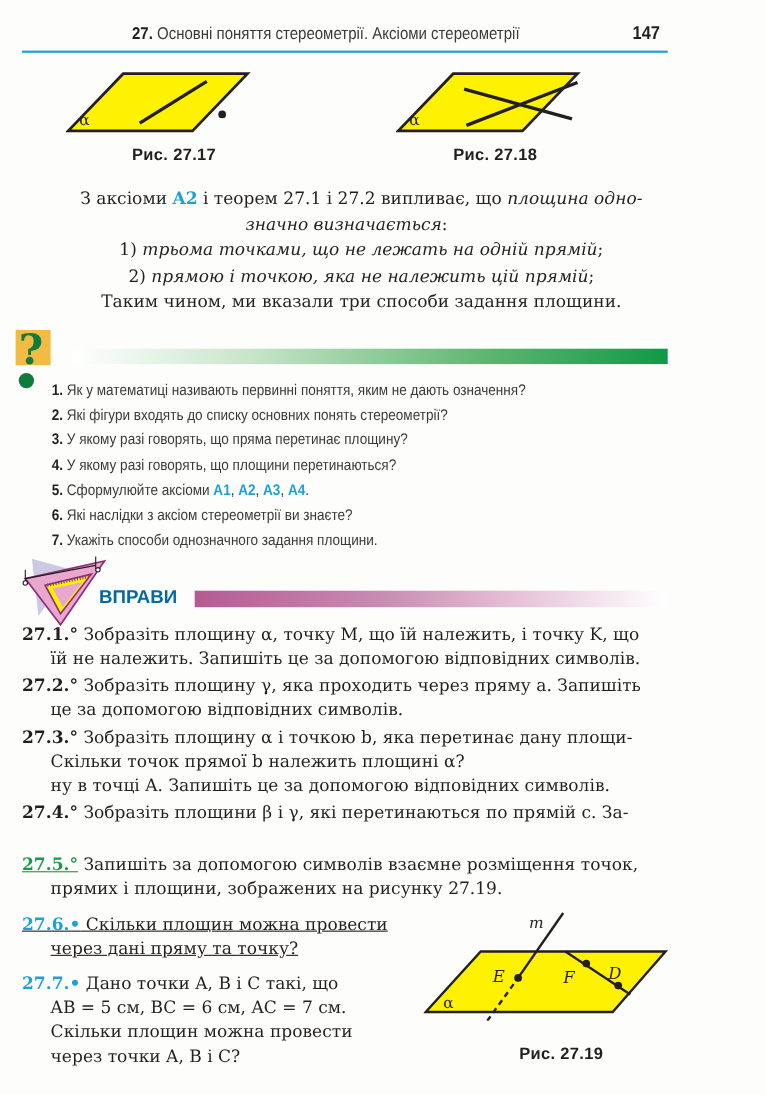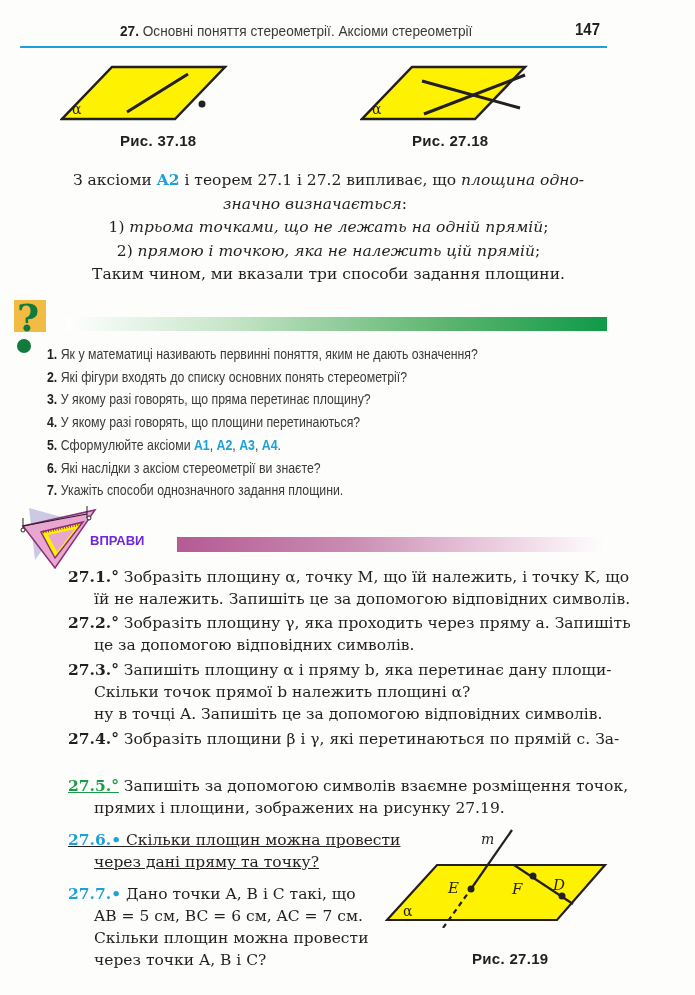--- a/index.html
+++ b/index.html
@@ -28,54 +28,54 @@
     .indent { padding-left: 27px; }
     .it { font-style: italic; }
     .blue-bold { color: #1ea0d8; font-weight: bold; }
     .q-list {
       left: 47px; top: 343px; font-family: "Liberation Sans", sans-serif; font-size: 14px; line-height: 22.7px; color: #3a3a3a;
       transform: scaleX(0.88); transform-origin: left top; white-space: nowrap;
     }
     .q-list b { color: #231f20; }
     .q-list .ax { color: #1ea0d8; font-weight: bold; }
     .ex {
-      font-size: 15.5px; line-height: 22px; position: absolute; left: 20px; width: 592px; margin-left: 48px;
+      font-size: 15.5px; line-height: 22px; position: absolute; left: 20px; width: 592px;
     }
     .ex .num { font-weight: bold; color: #231f20; }
     .ex .num.green { color: #1a9a4a; text-decoration: underline; }
     .ex .num.blue { color: #1ea0d8; }
     .ex .cont { padding-left: 26px; display: block; }
     .green-bar {
       left: 66px; top: 317px; width: 541px; height: 14px;
       background: linear-gradient(to right, #ffffff 0%, #c7e5c9 30%, #5db56f 70%, #0f9a48 100%);
     }
     .purple-bar {
       left: 177px; top: 537px; width: 430px; height: 15px;
       background: linear-gradient(to right, #b55a94 0%, #c98cb2 40%, #e8c5da 70%, #ffffff 100%);
     }
     .vpravy-label {
-      left: 90px; top: 533px; font-family: "Liberation Sans", sans-serif; font-weight: bold; font-size: 13px; color: #6d28d9;
+      left: 90px; top: 533px; font-family: "Liberation Sans", sans-serif; font-weight: bold; font-size: 17px; color: #0369a1;
     }
   </style>
 </head>
 <body>
 
 <div class="abs header-title">
   <b>27.</b><span> Основні поняття стереометрії. Аксіоми стереометрії</span>
 </div>
 <div class="abs page-num">147</div>
 <div class="abs header-rule"></div>
 
 <svg class="abs" style="left:60px; top:64px;" width="170" height="60">
   <polygon points="52,3 165,3 115,55 2,55" fill="#fff200" stroke="#231f20" stroke-width="2.5"></polygon>
   <line x1="67" y1="48" x2="128" y2="10" stroke="#231f20" stroke-width="3"></line>
   <circle cx="142" cy="40" r="3.5" fill="#231f20"></circle>
   <text x="12" y="50" font-family="DejaVu Serif, serif" font-size="14" fill="#231f20">α</text>
 </svg>
-<div class="abs fig-caption" style="left:120px; top:132px;">Рис. 37.18</div>
+<div class="abs fig-caption" style="left:120px; top:132px;">Рис. 27.17</div>
 
 <svg class="abs" style="left:360px; top:64px;" width="170" height="60">
   <polygon points="52,3 165,3 115,55 2,55" fill="#fff200" stroke="#231f20" stroke-width="2.5"></polygon>
   <line x1="64" y1="50" x2="165" y2="11" stroke="#231f20" stroke-width="3"></line>
   <line x1="62" y1="17" x2="160" y2="44" stroke="#231f20" stroke-width="3"></line>
   <text x="12" y="50" font-family="DejaVu Serif, serif" font-size="14" fill="#231f20">α</text>
 </svg>
 <div class="abs fig-caption" style="left:412px; top:132px;">Рис. 27.18</div>
 
 <div class="abs para" style="top:168px;">
@@ -122,21 +122,21 @@
 
 <div class="ex" style="top:566px;">
   <span class="num">27.1.°</span><span> Зобразіть площину α, точку M, що їй належить, і точку K, що</span>
   <span class="cont">їй не належить. Запишіть це за допомогою відповідних символів.</span>
 </div>
 <div class="ex" style="top:612px;">
   <span class="num">27.2.°</span><span> Зобразіть площину γ, яка проходить через пряму a. Запишіть</span>
   <span class="cont">це за допомогою відповідних символів.</span>
 </div>
 <div class="ex" style="top:659px;">
-  <span class="num">27.3.°</span><span> Запишіть площину α і пряму b, яка перетинає дану площи-</span>
+  <span class="num">27.3.°</span><span> Зобразіть площину α і точкою b, яка перетинає дану площи-</span>
   <span class="cont">Скільки точок прямої b належить площині α?</span>
   <span class="cont">ну в точці A. Запишіть це за допомогою відповідних символів.</span>
 </div>
 <div class="ex" style="top:728px;">
   <span class="num">27.4.°</span><span> Зобразіть площини β і γ, які перетинаються по прямій c. За-</span>
 </div>
 <div class="ex" style="top:775px;">
   <span class="num green">27.5.°</span><span> Запишіть за допомогою символів взаємне розміщення точок,</span>
   <span class="cont">прямих і площини, зображених на рисунку 27.19.</span>
 </div>

